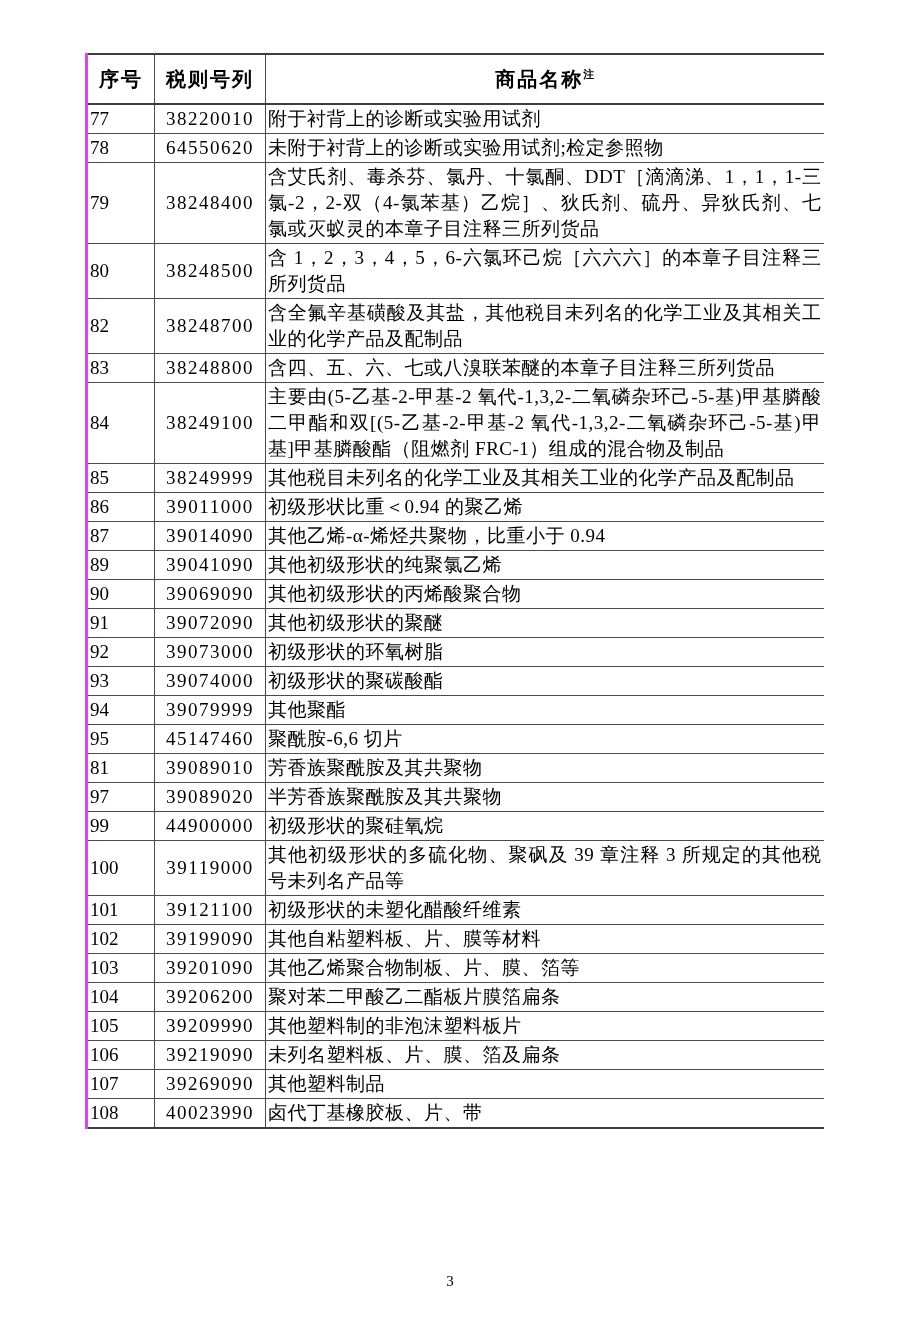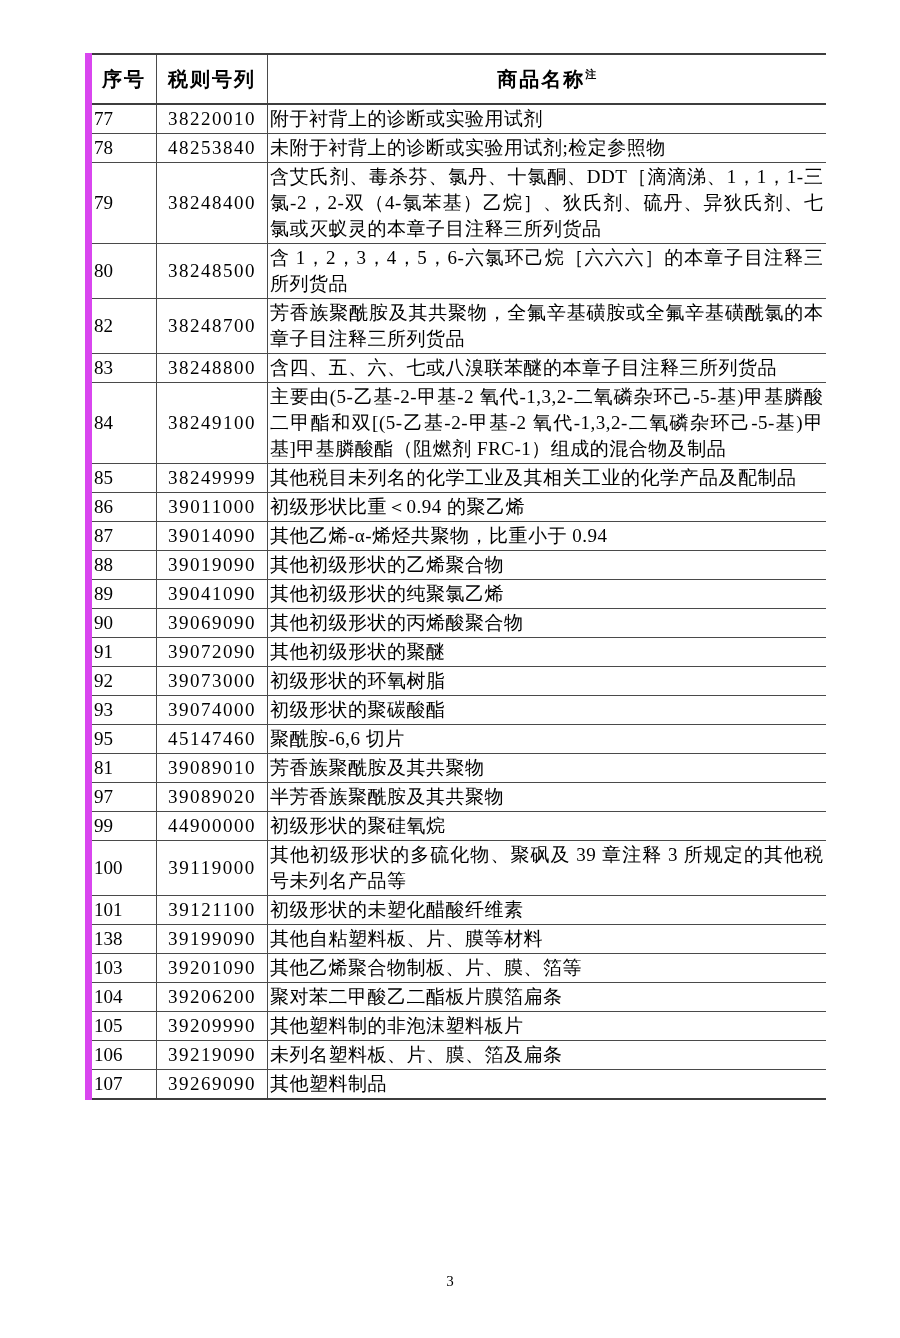--- a/index.html
+++ b/index.html
@@ -17,21 +17,21 @@
   }
   table.tariff {
     position: absolute;
     left: 85px;
     top: 53px;
     width: 737px;
     border-collapse: collapse;
     table-layout: fixed;
     border-top: 2px solid #3d3d3d;
     border-bottom: 2px solid #3d3d3d;
-    border-left: 7px solid #d946ef;
+    border-left: 3px solid #d946ef;
     border-right: none;
   }
   col.c-no   { width: 68px; }
   col.c-code { width: 111px; }
   col.c-name { width: 558px; }
 
   table.tariff thead th {
     font-family: "Liberation Sans", "DejaVu Sans", sans-serif;
     font-weight: bold;
     font-size: 20px;
@@ -107,41 +107,41 @@
     </thead>
     <tbody id="table-body">
   <tr>
     <td class="cell-no v-div">77</td>
     <td class="cell-code v-div">38220010</td>
     <td class="cell-name">附于衬背上的诊断或实验用试剂</td>
   </tr>
 
   <tr>
     <td class="cell-no v-div">78</td>
-    <td class="cell-code v-div">48253840</td>
+    <td class="cell-code v-div">64550620</td>
     <td class="cell-name">未附于衬背上的诊断或实验用试剂;检定参照物</td>
   </tr>
 
   <tr>
     <td class="cell-no v-div">79</td>
     <td class="cell-code v-div">38248400</td>
     <td class="cell-name">含艾氏剂、毒杀芬、氯丹、十氯酮、DDT［滴滴涕、1，1，1-三氯-2，2-双（4-氯苯基）乙烷］、狄氏剂、硫丹、异狄氏剂、七氯或灭蚁灵的本章子目注释三所列货品</td>
   </tr>
 
   <tr>
     <td class="cell-no v-div">80</td>
     <td class="cell-code v-div">38248500</td>
     <td class="cell-name">含 1，2，3，4，5，6-六氯环己烷［六六六］的本章子目注释三所列货品</td>
   </tr>
 
 
   <tr>
     <td class="cell-no v-div">82</td>
     <td class="cell-code v-div">38248700</td>
-    <td class="cell-name">芳香族聚酰胺及其共聚物，全氟辛基磺胺或全氟辛基磺酰氯的本章子目注释三所列货品</td>
+    <td class="cell-name">含全氟辛基磺酸及其盐，其他税目未列名的化学工业及其相关工业的化学产品及配制品</td>
   </tr>
 
   <tr>
     <td class="cell-no v-div">83</td>
     <td class="cell-code v-div">38248800</td>
     <td class="cell-name">含四、五、六、七或八溴联苯醚的本章子目注释三所列货品</td>
   </tr>
 
   <tr>
     <td class="cell-no v-div">84</td>
@@ -160,25 +160,20 @@
     <td class="cell-code v-div">39011000</td>
     <td class="cell-name">初级形状比重＜0.94 的聚乙烯</td>
   </tr>
 
   <tr>
     <td class="cell-no v-div">87</td>
     <td class="cell-code v-div">39014090</td>
     <td class="cell-name">其他乙烯-α-烯烃共聚物，比重小于 0.94</td>
   </tr>
 
-  <tr>
-    <td class="cell-no v-div">88</td>
-    <td class="cell-code v-div">39019090</td>
-    <td class="cell-name">其他初级形状的乙烯聚合物</td>
-  </tr>
 
   <tr>
     <td class="cell-no v-div">89</td>
     <td class="cell-code v-div">39041090</td>
     <td class="cell-name">其他初级形状的纯聚氯乙烯</td>
   </tr>
 
   <tr>
     <td class="cell-no v-div">90</td>
     <td class="cell-code v-div">39069090</td>
@@ -196,20 +191,25 @@
     <td class="cell-code v-div">39073000</td>
     <td class="cell-name">初级形状的环氧树脂</td>
   </tr>
 
   <tr>
     <td class="cell-no v-div">93</td>
     <td class="cell-code v-div">39074000</td>
     <td class="cell-name">初级形状的聚碳酸酯</td>
   </tr>
 
+  <tr>
+    <td class="cell-no v-div">94</td>
+    <td class="cell-code v-div">39079999</td>
+    <td class="cell-name">其他聚酯</td>
+  </tr>
 
   <tr>
     <td class="cell-no v-div">95</td>
     <td class="cell-code v-div">45147460</td>
     <td class="cell-name">聚酰胺-6,6 切片</td>
   </tr>
 
   <tr>
     <td class="cell-no v-div">81</td>
     <td class="cell-code v-div">39089010</td>
@@ -235,21 +235,21 @@
     <td class="cell-name">其他初级形状的多硫化物、聚砜及 39 章注释 3 所规定的其他税号未列名产品等</td>
   </tr>
 
   <tr>
     <td class="cell-no v-div">101</td>
     <td class="cell-code v-div">39121100</td>
     <td class="cell-name">初级形状的未塑化醋酸纤维素</td>
   </tr>
 
   <tr>
-    <td class="cell-no v-div">138</td>
+    <td class="cell-no v-div">102</td>
     <td class="cell-code v-div">39199090</td>
     <td class="cell-name">其他自粘塑料板、片、膜等材料</td>
   </tr>
 
   <tr>
     <td class="cell-no v-div">103</td>
     <td class="cell-code v-div">39201090</td>
     <td class="cell-name">其他乙烯聚合物制板、片、膜、箔等</td>
   </tr>
 
@@ -270,18 +270,23 @@
     <td class="cell-code v-div">39219090</td>
     <td class="cell-name">未列名塑料板、片、膜、箔及扁条</td>
   </tr>
 
   <tr>
     <td class="cell-no v-div">107</td>
     <td class="cell-code v-div">39269090</td>
     <td class="cell-name">其他塑料制品</td>
   </tr>
 
+  <tr>
+    <td class="cell-no v-div">108</td>
+    <td class="cell-code v-div">40023990</td>
+    <td class="cell-name">卤代丁基橡胶板、片、带</td>
+  </tr>
 </tbody>
   </table>
 
   <div class="page-number">3</div>
 
 </div>
 
 </body></html>

